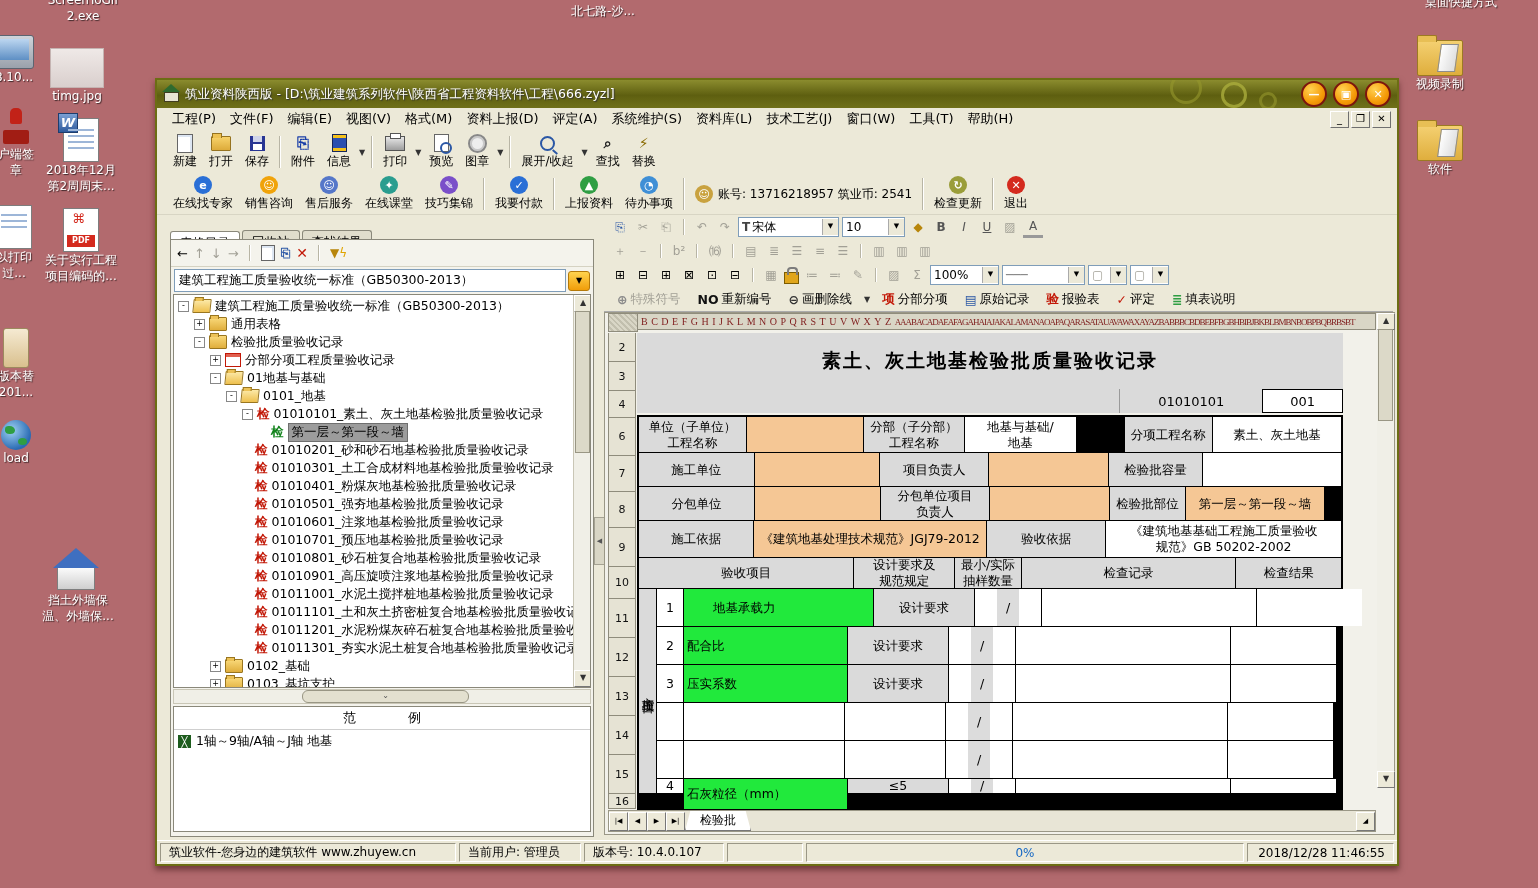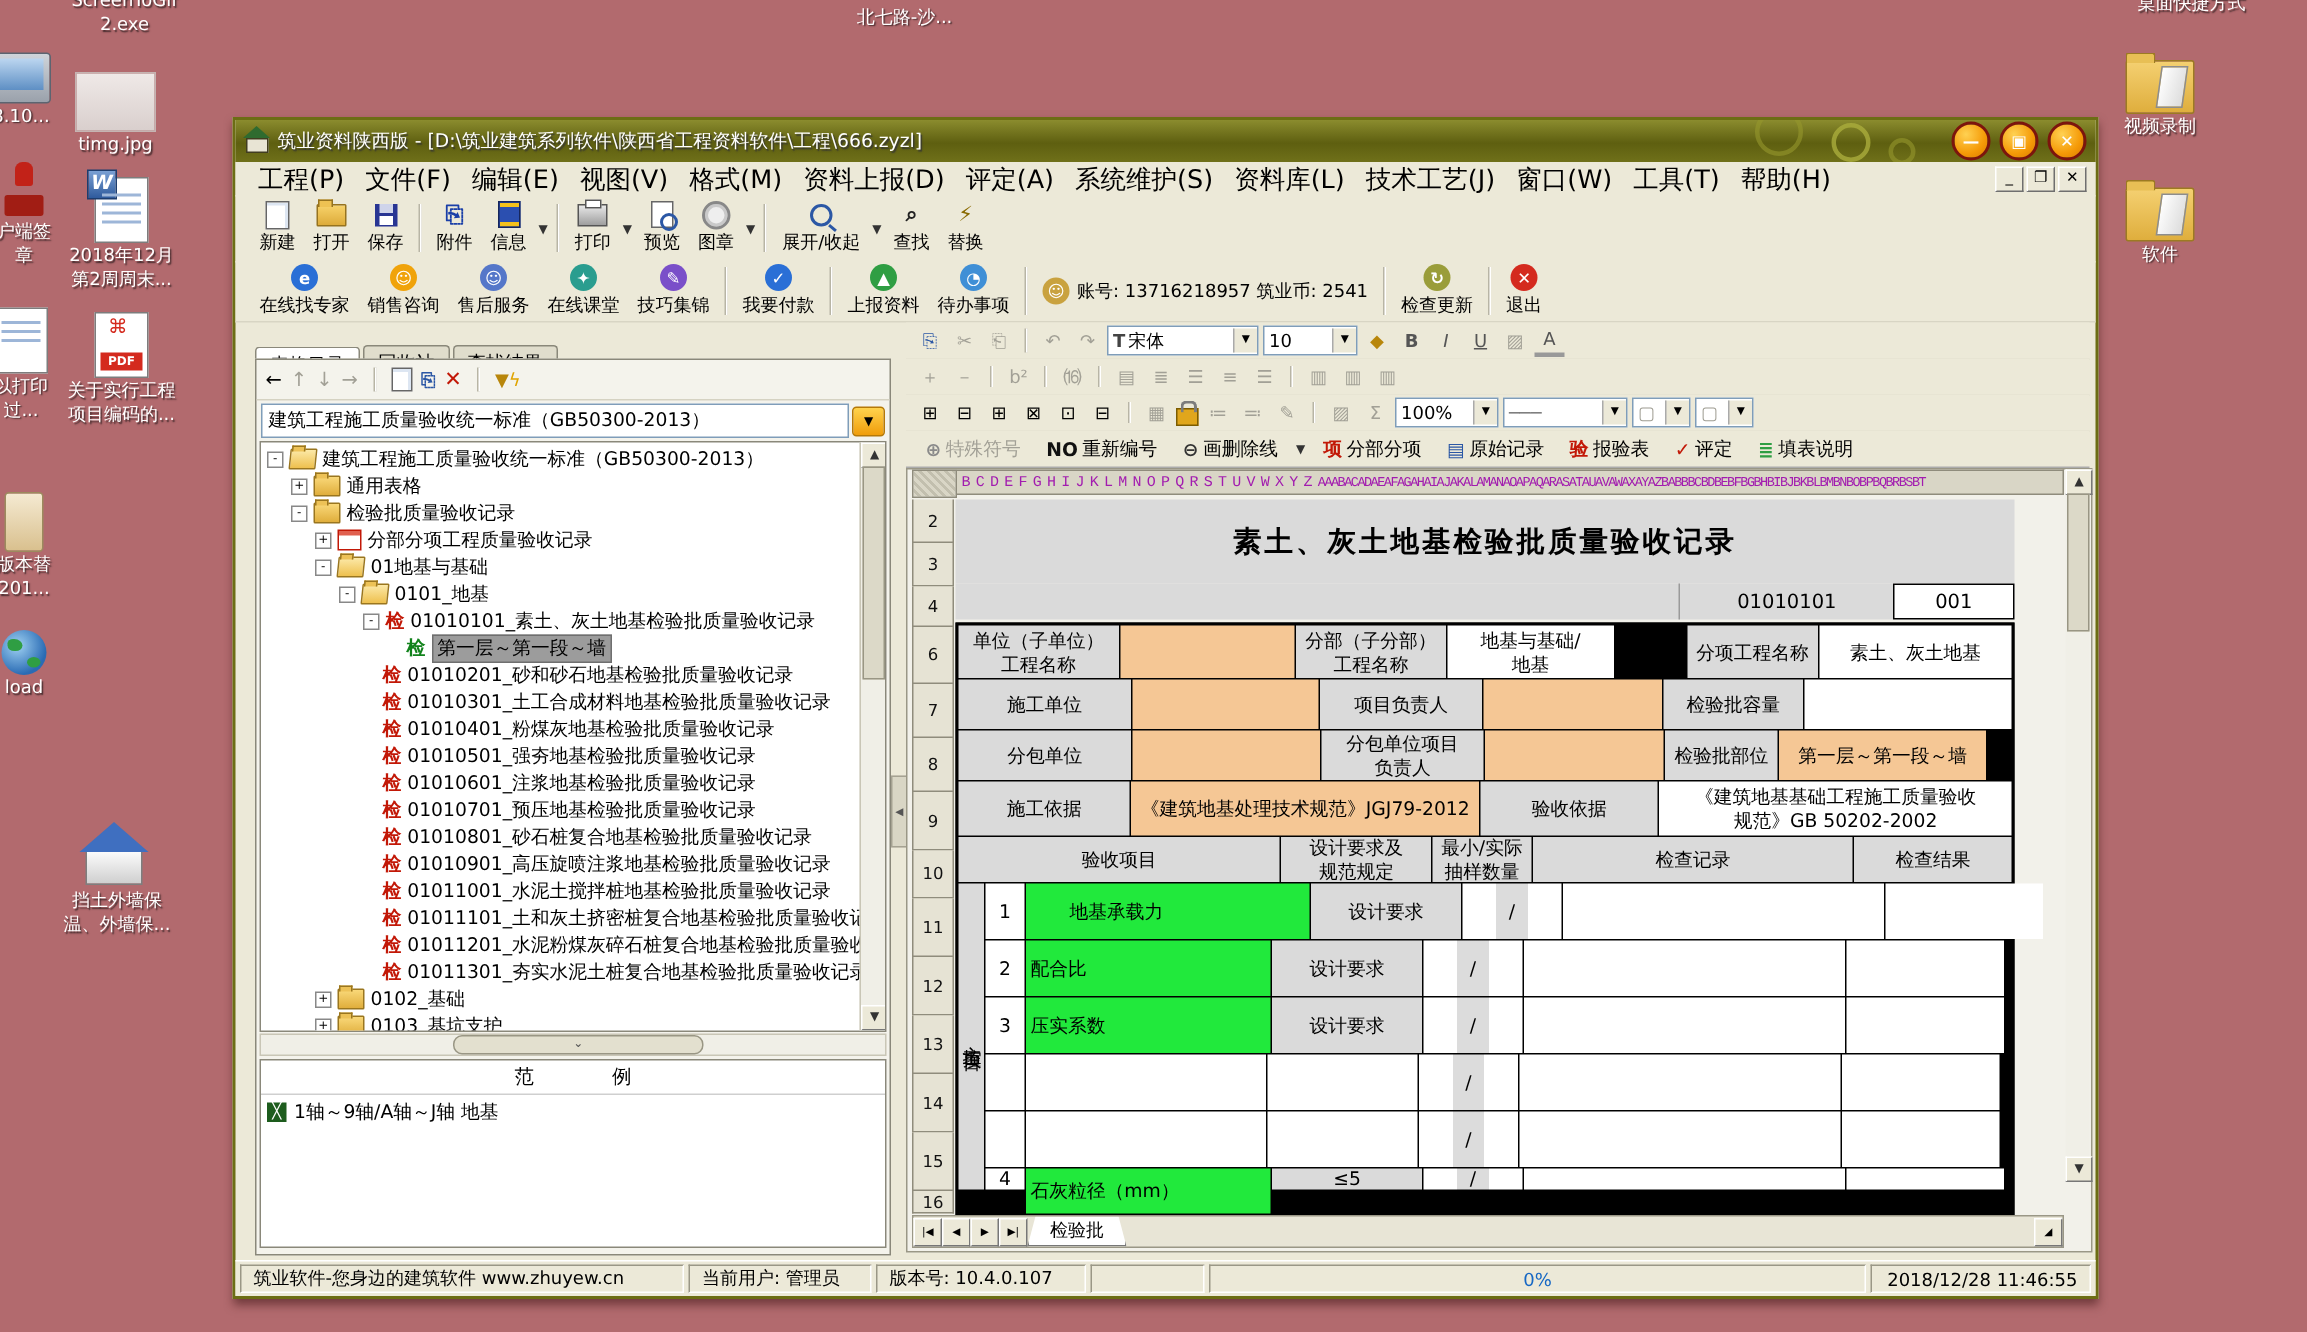--- a/index.html
+++ b/index.html
@@ -34,21 +34,21 @@
   .win{left:155px;top:78px;width:1240px;height:784px;background:#ece9d8;border:2px solid #6c6d14;box-shadow:0 4px 6px rgba(60,20,20,.55);}
   .titlebar{left:0;top:0;right:0;height:28px;background:linear-gradient(180deg,#8b8c2e,#5e5f10 55%,#6f7019);display:flex;align-items:center;padding:0 6px;overflow:hidden;}
   .swirl{position:absolute;border:3px solid rgba(170,172,60,.8);border-radius:50%;}
   .titlebar .home{width:16px;height:14px;position:relative;margin-right:6px;}
   .titlebar .home::before{content:"";position:absolute;left:1px;top:5px;width:13px;height:8px;background:#e8e4d4;border:1px solid #413d20;}
   .titlebar .home::after{content:"";position:absolute;left:-1px;top:-3px;border-left:9px solid transparent;border-right:9px solid transparent;border-bottom:8px solid #2f6b2f;}
   .title-text{color:#fff;font-size:12.5px;text-shadow:1px 1px 1px #333;white-space:nowrap;}
   .tb-btns{margin-left:auto;display:flex;gap:6px;}
   .round-btn{width:22px;height:22px;border-radius:50%;background:radial-gradient(circle at 35% 30%,#ffd152,#f59a07 60%,#d97b00);border:2px solid #7c150d;color:#fff;font-size:11px;font-weight:bold;display:flex;align-items:center;justify-content:center;line-height:1;}
   .menubar{left:0;top:28px;right:0;height:22px;background:#ece9d8;border-bottom:1px solid #cfccbd;display:flex;align-items:center;padding-left:8px;}
-  .menu-item{padding:2px 7px;white-space:nowrap;font-size:17px;}
+  .menu-item{padding:2px 7px;white-space:nowrap;font-size:13px;}
   .child-btns{margin-left:auto;display:flex;gap:2px;padding-right:6px;}
   .cbtn{width:17px;height:15px;background:#ece9d8;border:1px solid #fff;border-right-color:#6f6f6f;border-bottom-color:#6f6f6f;font-size:10px;line-height:13px;text-align:center;}
   
   .toolbar{left:0;right:0;background:#ece9d8;display:flex;align-items:center;padding-left:10px;border-bottom:1px solid #d8d5c4;}
   .tb1{top:50px;height:44px;}
   .tb2{top:94px;height:40px;}
   .tbtn{display:flex;flex-direction:column;align-items:center;justify-content:center;gap:1px;padding:1px 6px;white-space:nowrap;font-size:12px;}
   .tbtn .glyph{width:20px;height:18px;display:flex;align-items:center;justify-content:center;font-size:14px;}
   .vsep{width:1px;height:32px;background:#b8b5a5;border-right:1px solid #fff;margin:0 4px;}
   .drop{font-size:8px;margin:0 2px;color:#333;align-self:center;}
@@ -109,21 +109,21 @@
   .fbtn{min-width:18px;height:18px;display:flex;align-items:center;justify-content:center;font-size:12px;padding:0 1px;}
   .combo{background:#fff;border:1px solid #7f9db9;height:18px;display:flex;align-items:center;font-size:12px;padding-left:3px;position:relative;}
   .combo .cd{margin-left:auto;width:15px;height:16px;background:#ece9d8;border-left:1px solid #aaa;font-size:7px;text-align:center;line-height:15px;}
   .lock{width:13px;height:10px;background:#e0a61c;border:1px solid #7c5c00;position:relative;margin-top:5px;}
   .lock::before{content:"";position:absolute;left:2px;top:-6px;width:7px;height:6px;border:2px solid #7c7c7c;border-bottom:none;border-radius:4px 4px 0 0;}
   .dbtn{display:flex;align-items:center;gap:3px;padding:0 7px;font-size:12.5px;white-space:nowrap;}
   
   .sheet{left:605px;top:210px;width:789px;height:625px;background:#f2f1ea;border:1px solid #9a9786;}
   .colhead{position:absolute;left:3px;top:108px;right:18px;height:17px;display:flex;}
   .corner{width:28px;height:17px;background:repeating-linear-gradient(45deg,#d9d6c6 0 2px,#c2bfae 2px 4px);border:1px solid #8f8c7c;}
-  .letters{flex:1;background:#d9d6c6;border:1px solid #8f8c7c;border-left:none;overflow:hidden;white-space:nowrap;font-family:Liberation Mono, monospace;color:#a21caf;}
+  .letters{flex:1;background:#d9d6c6;border:1px solid #8f8c7c;border-left:none;overflow:hidden;white-space:nowrap;font-family:Liberation Serif, serif;color:#7f1d1d;}
   .la{font-size:10px;letter-spacing:3.5px;padding-left:3px;}
   .lb{font-size:9px;letter-spacing:-1px;}
   .gutter{position:absolute;left:3px;top:128px;width:28px;display:flex;flex-direction:column;}
   .gcell{background:#e6e3d4;border:1px solid #8f8c7c;border-top:none;text-align:center;color:#111;font-size:11px;display:flex;align-items:center;justify-content:center;overflow:hidden;flex:none;}
   .vscroll{position:absolute;right:1px;top:108px;width:16px;bottom:46px;background:#f0efe7;}
   .tabs-bar{position:absolute;left:3px;right:18px;bottom:26px;height:20px;background:#e8e5d6;border:1px solid #9a9786;display:flex;align-items:center;}
   .navb{width:17px;height:17px;background:#ece9d8;border:1px solid #fff;border-right-color:#777;border-bottom-color:#777;font-size:7px;text-align:center;line-height:16px;}
   .sheet-tab{background:#fff;border:1px solid #777;border-top:none;padding:1px 14px;font-size:12px;clip-path:polygon(8% 0,92% 0,100% 100%,0 100%);transform:skewX(0);}
   
   .doc{position:absolute;left:32px;top:128px;width:706px;}

